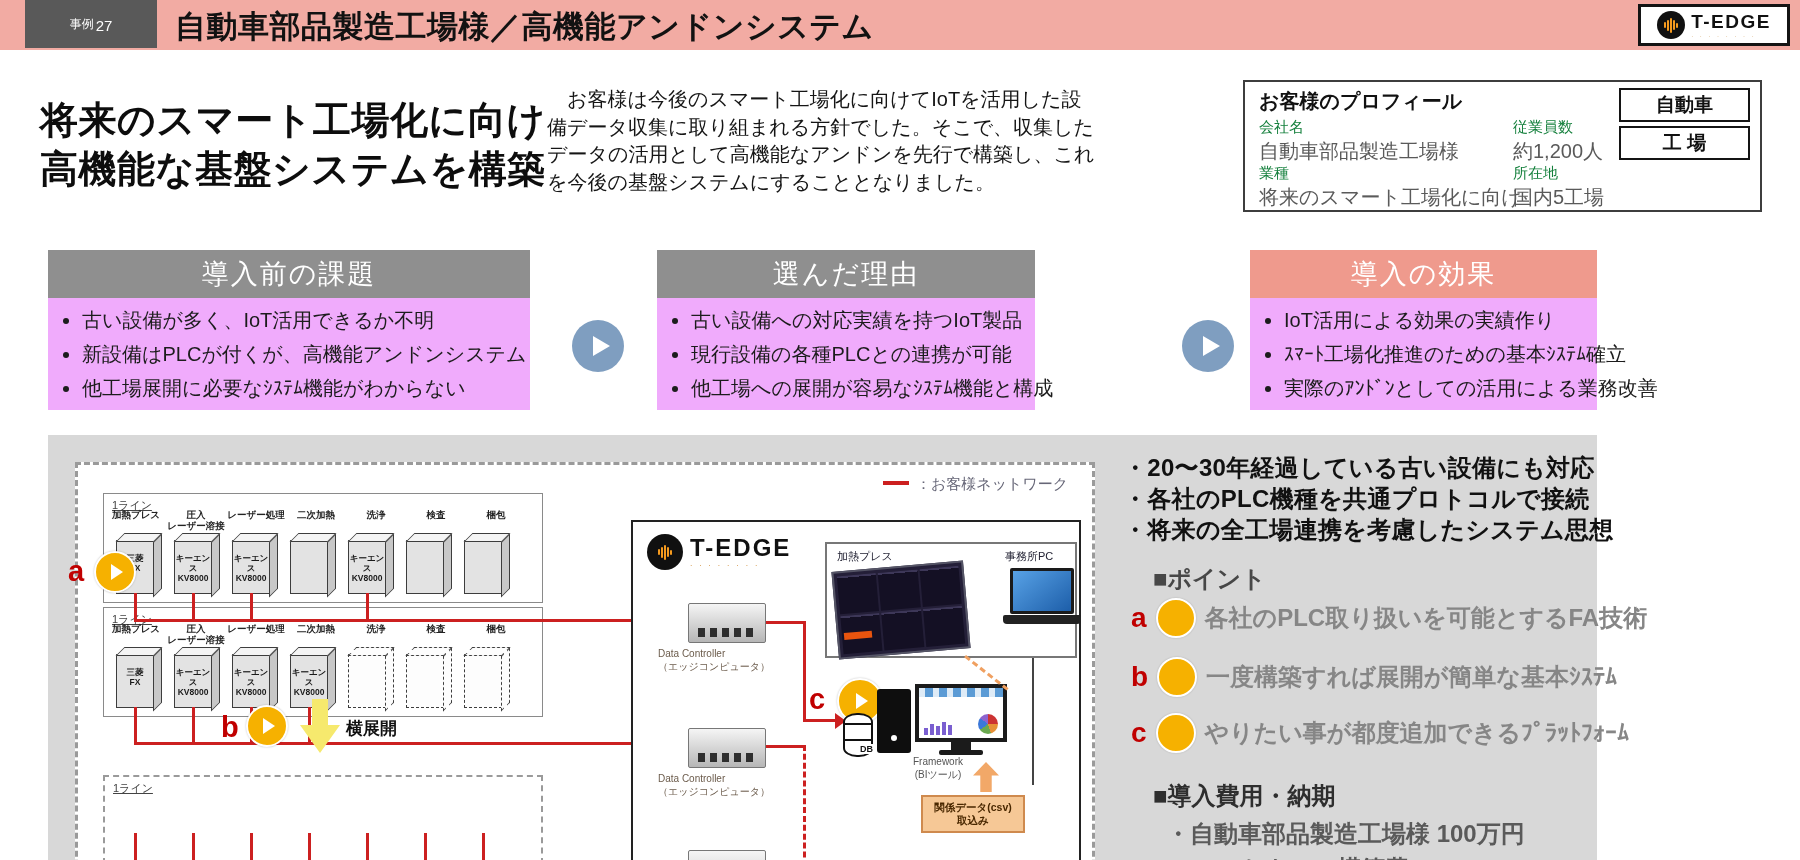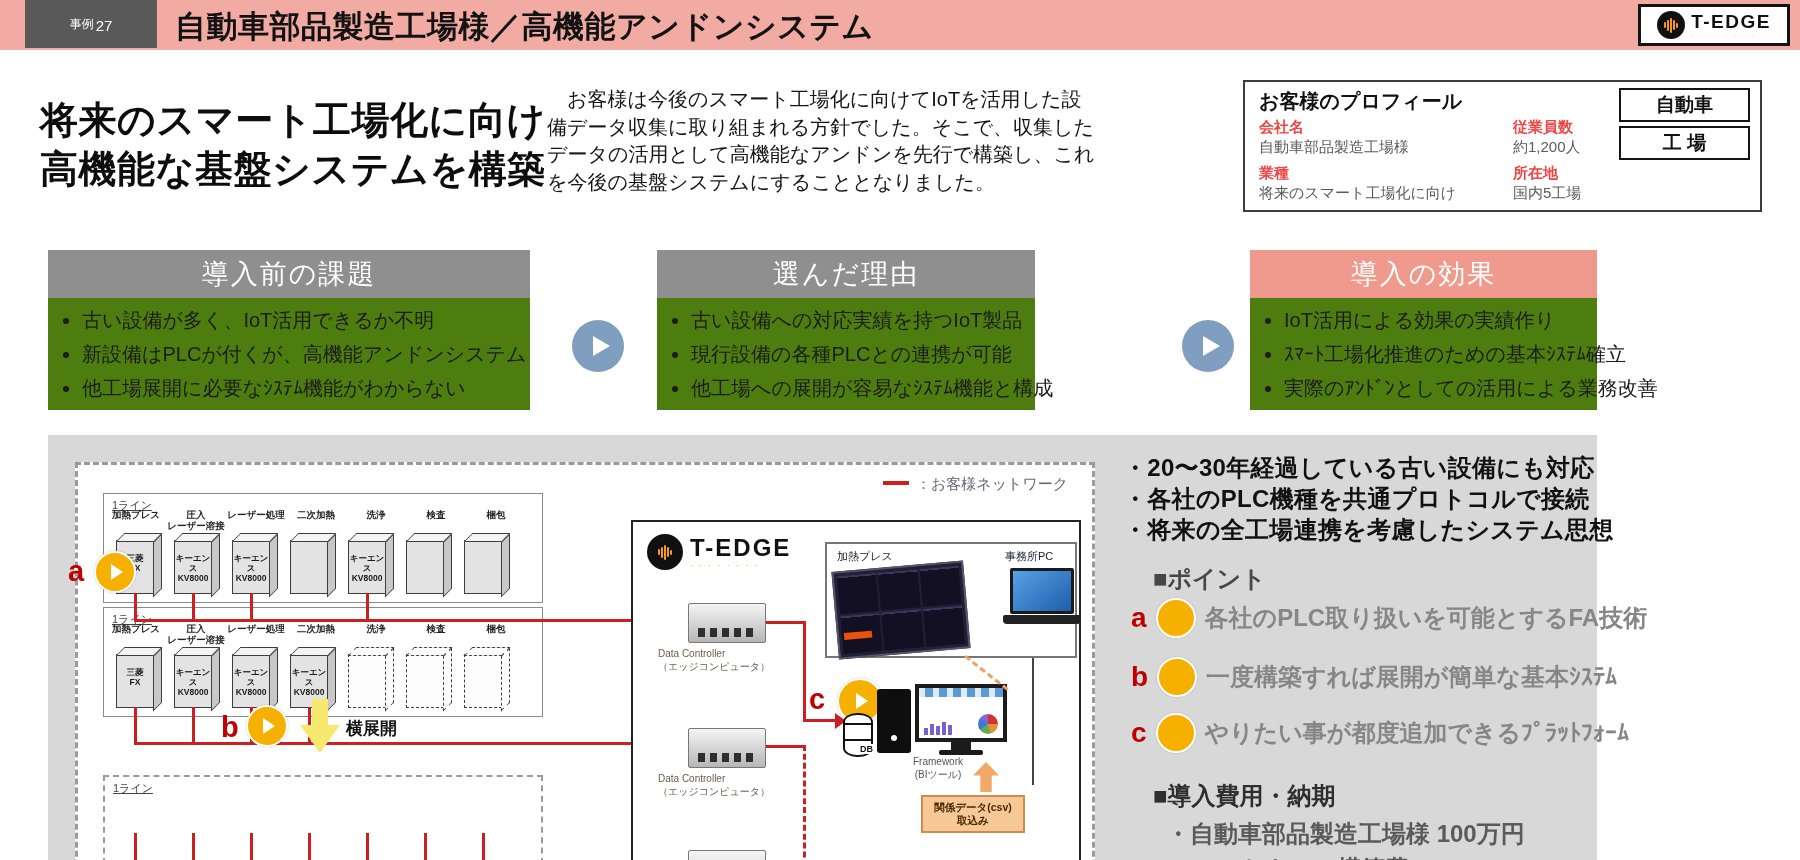--- a/index.html
+++ b/index.html
@@ -24,37 +24,37 @@
   .logo-name{font-size:19px;font-weight:800;letter-spacing:1.5px;color:#111}
   .logo-sub{font-size:6px;letter-spacing:2.5px;color:#c08030;margin-top:2px;white-space:nowrap}
 
   
   .headline{position:absolute;left:40px;top:96px;font-size:38px;line-height:49px;font-weight:900;color:#0d0d0d;white-space:pre-line;letter-spacing:.5px}
   .lead-para{position:absolute;left:547px;top:86px;width:560px;font-size:20px;line-height:27.5px;color:#151515;white-space:pre-line}
 
   
   .profile{position:absolute;left:1243px;top:80px;width:519px;height:132px;background:#fff;border:2px solid #3d3d3d}
   .profile-title{position:absolute;left:14px;top:6px;font-size:20px;font-weight:800;color:#111}
-  .pf-label{position:absolute;font-size:15px;font-weight:700;color:#ef4444;white-space:nowrap}
-  .pf-value{position:absolute;font-size:15px;color:#5a5a5a;white-space:nowrap}
+  .pf-label{position:absolute;font-size:15px;font-weight:400;color:#15803d;white-space:nowrap}
+  .pf-value{position:absolute;font-size:20px;color:#5a5a5a;white-space:nowrap}
   .pf0l{left:14px;top:36px}.pf0v{left:14px;top:56px}
   .pf1l{left:268px;top:36px}.pf1v{left:268px;top:56px}
   .pf2l{left:14px;top:82px}.pf2v{left:14px;top:102px}
   .pf3l{left:268px;top:82px}.pf3v{left:268px;top:102px}
   .tag{position:absolute;left:374px;width:131px;height:34px;border:2px solid #141414;background:#fff;
     display:flex;align-items:center;justify-content:center;font-size:19px;font-weight:800;color:#111}
   .tag0{top:6px}.tag1{top:44px}
 
   
   .col{position:absolute;top:250px}
   .col1{left:48px;width:482px}.col2{left:657px;width:378px}.col3{left:1250px;width:347px}
   .col-header{height:48px;line-height:48px;text-align:center;font-size:27px;color:#fff;letter-spacing:2px}
   .col1 .col-header,.col2 .col-header{background:#8f8f8f}
   .col3 .col-header{background:#ef9a8d}
-  .col-body{background:#4d7c0f;height:112px;padding:5px 8px 0 34px}
+  .col-body{background:#f0abfc;height:112px;padding:5px 8px 0 34px}
   .col-body li{font-size:20px;line-height:34px;color:#1c1c1c;list-style:disc;white-space:nowrap}
   .flow-circle{position:absolute;top:320px;width:52px;height:52px;border-radius:50%;background:#7f9ec0;
     display:flex;align-items:center;justify-content:center}
   .fc1{left:572px}.fc2{left:1182px}
   .tri-w{width:0;height:0;border-left:17px solid #fff;border-top:10px solid transparent;border-bottom:10px solid transparent;margin-left:6px}
 
   
   .bottom-panel{position:absolute;left:48px;top:435px;width:1549px;height:440px;background:#d8d8d8}
   .diagram{position:absolute;left:27px;top:27px;width:1020px;height:440px;background:#fff;border:3px dashed #9a9a9a}
   .legend-dash{position:absolute;left:805px;top:16px;width:26px;height:4px;background:#cc2020}

